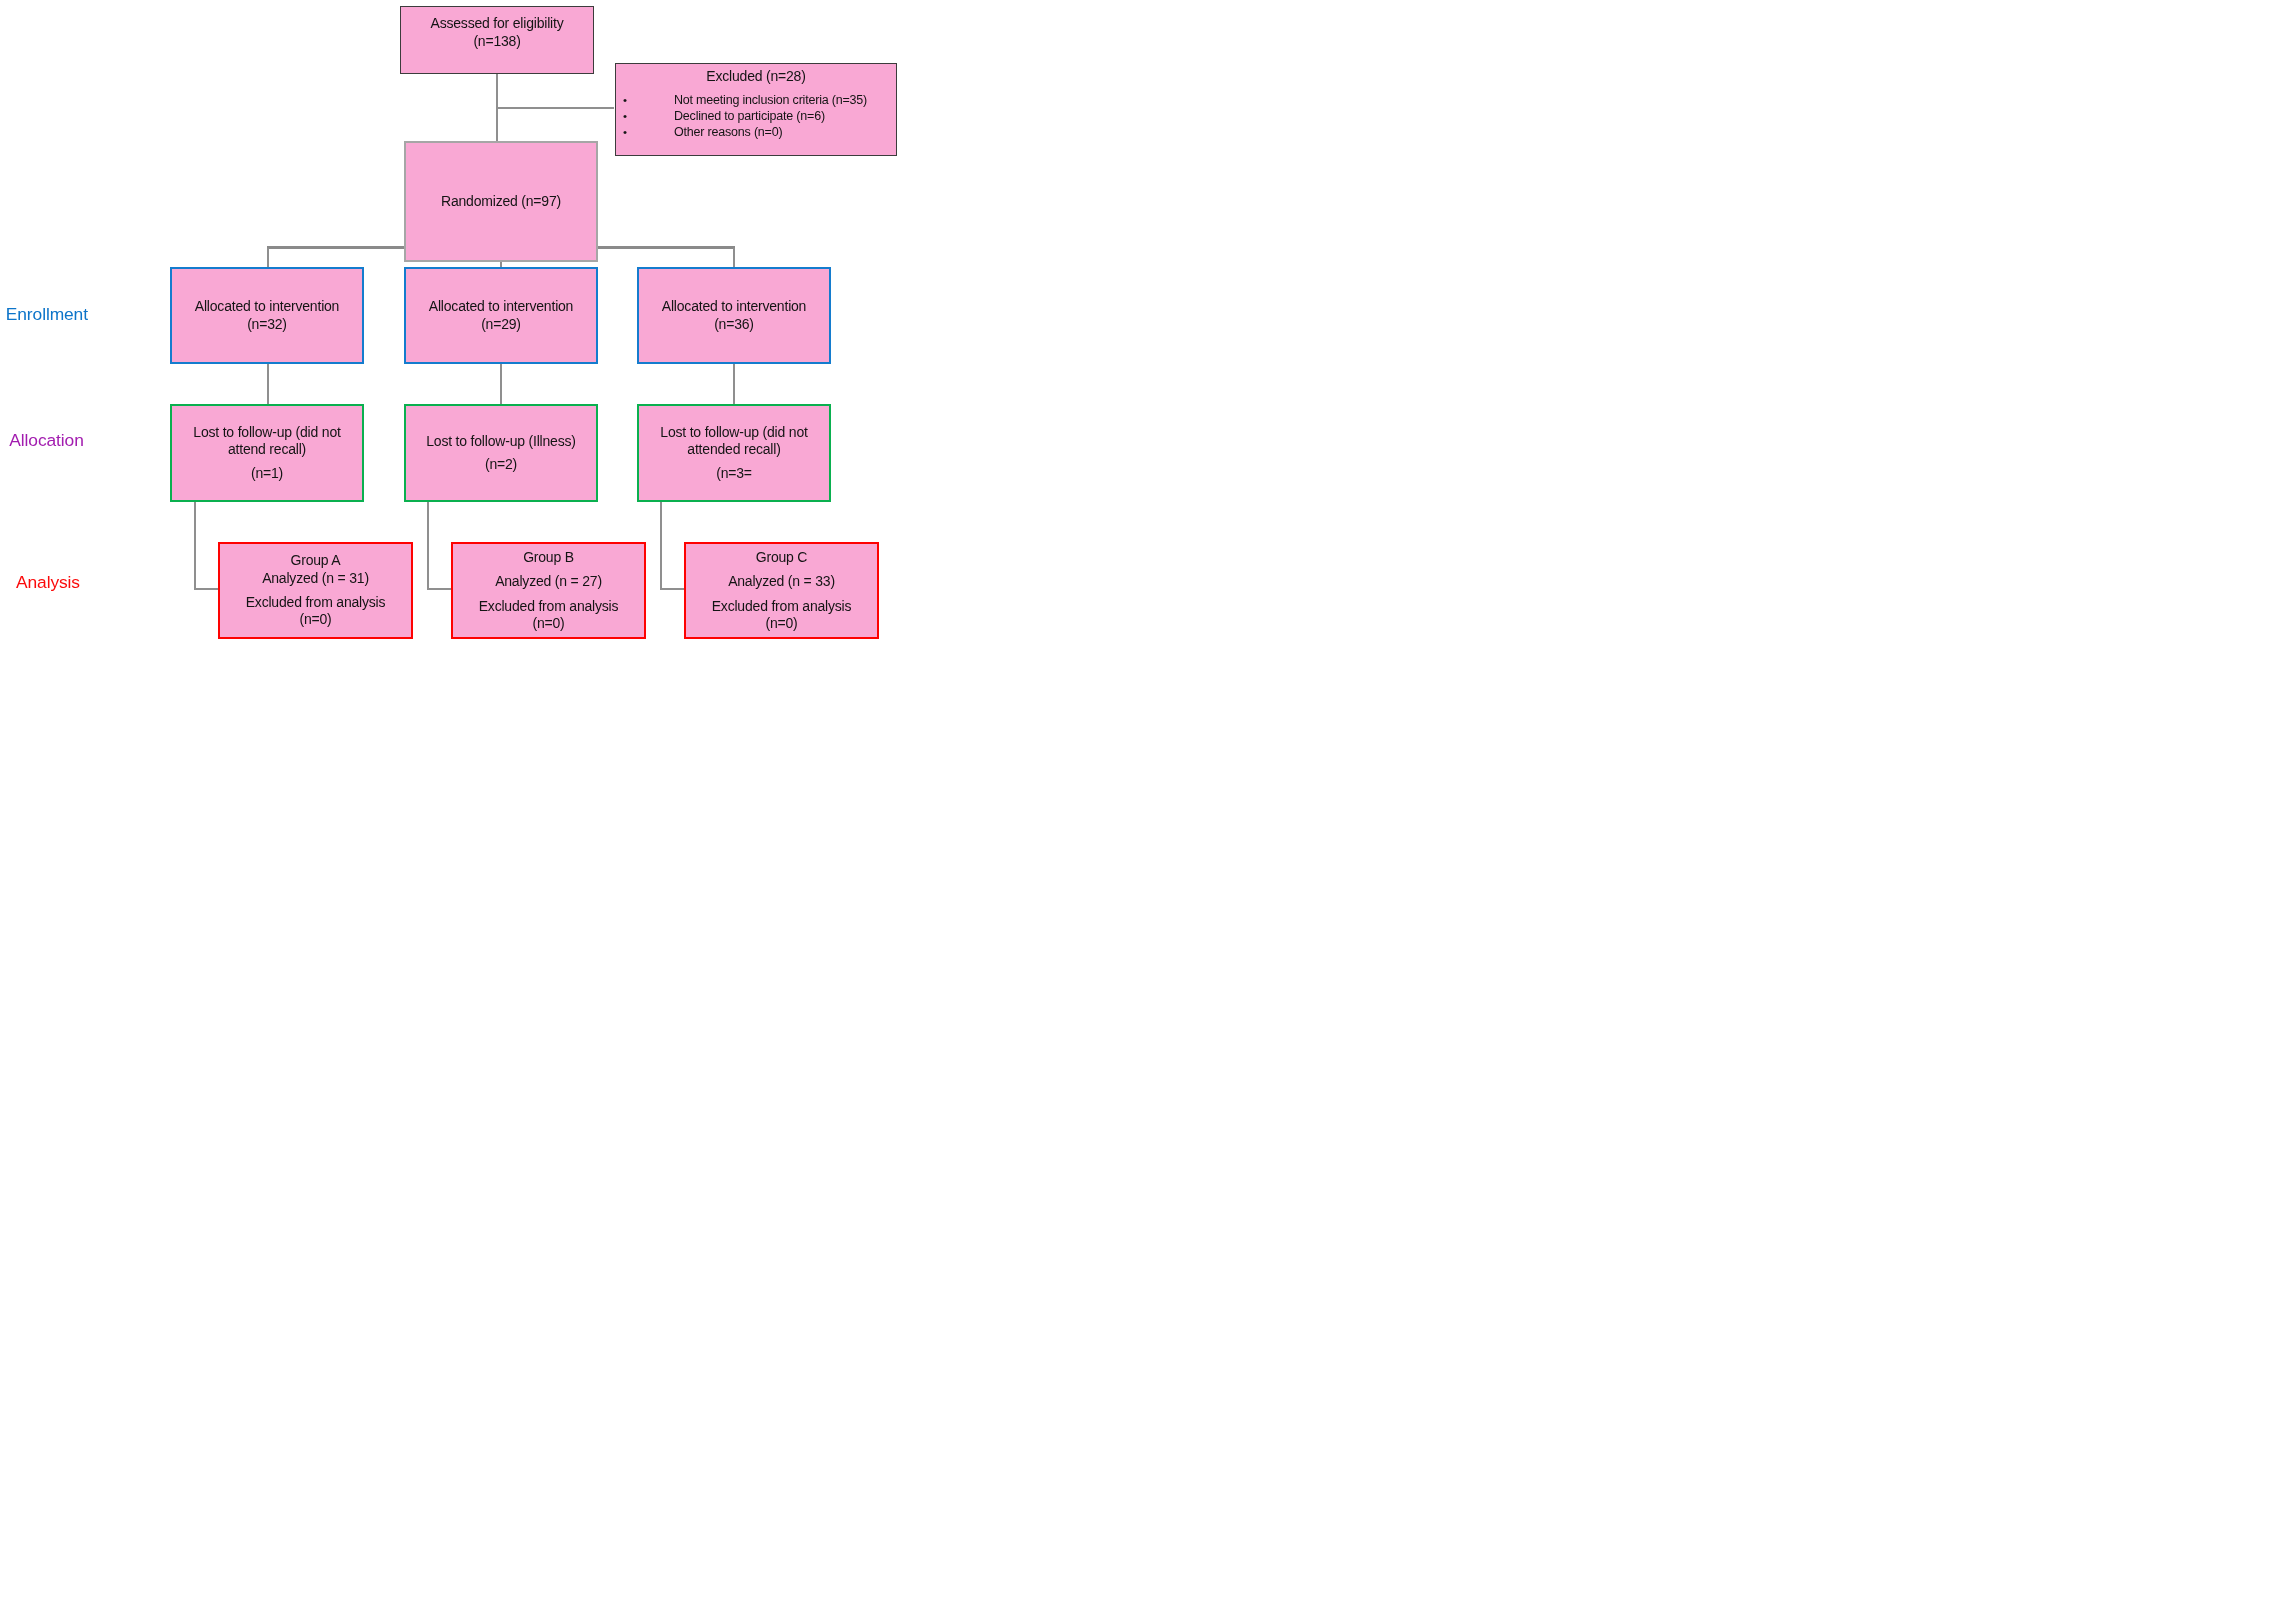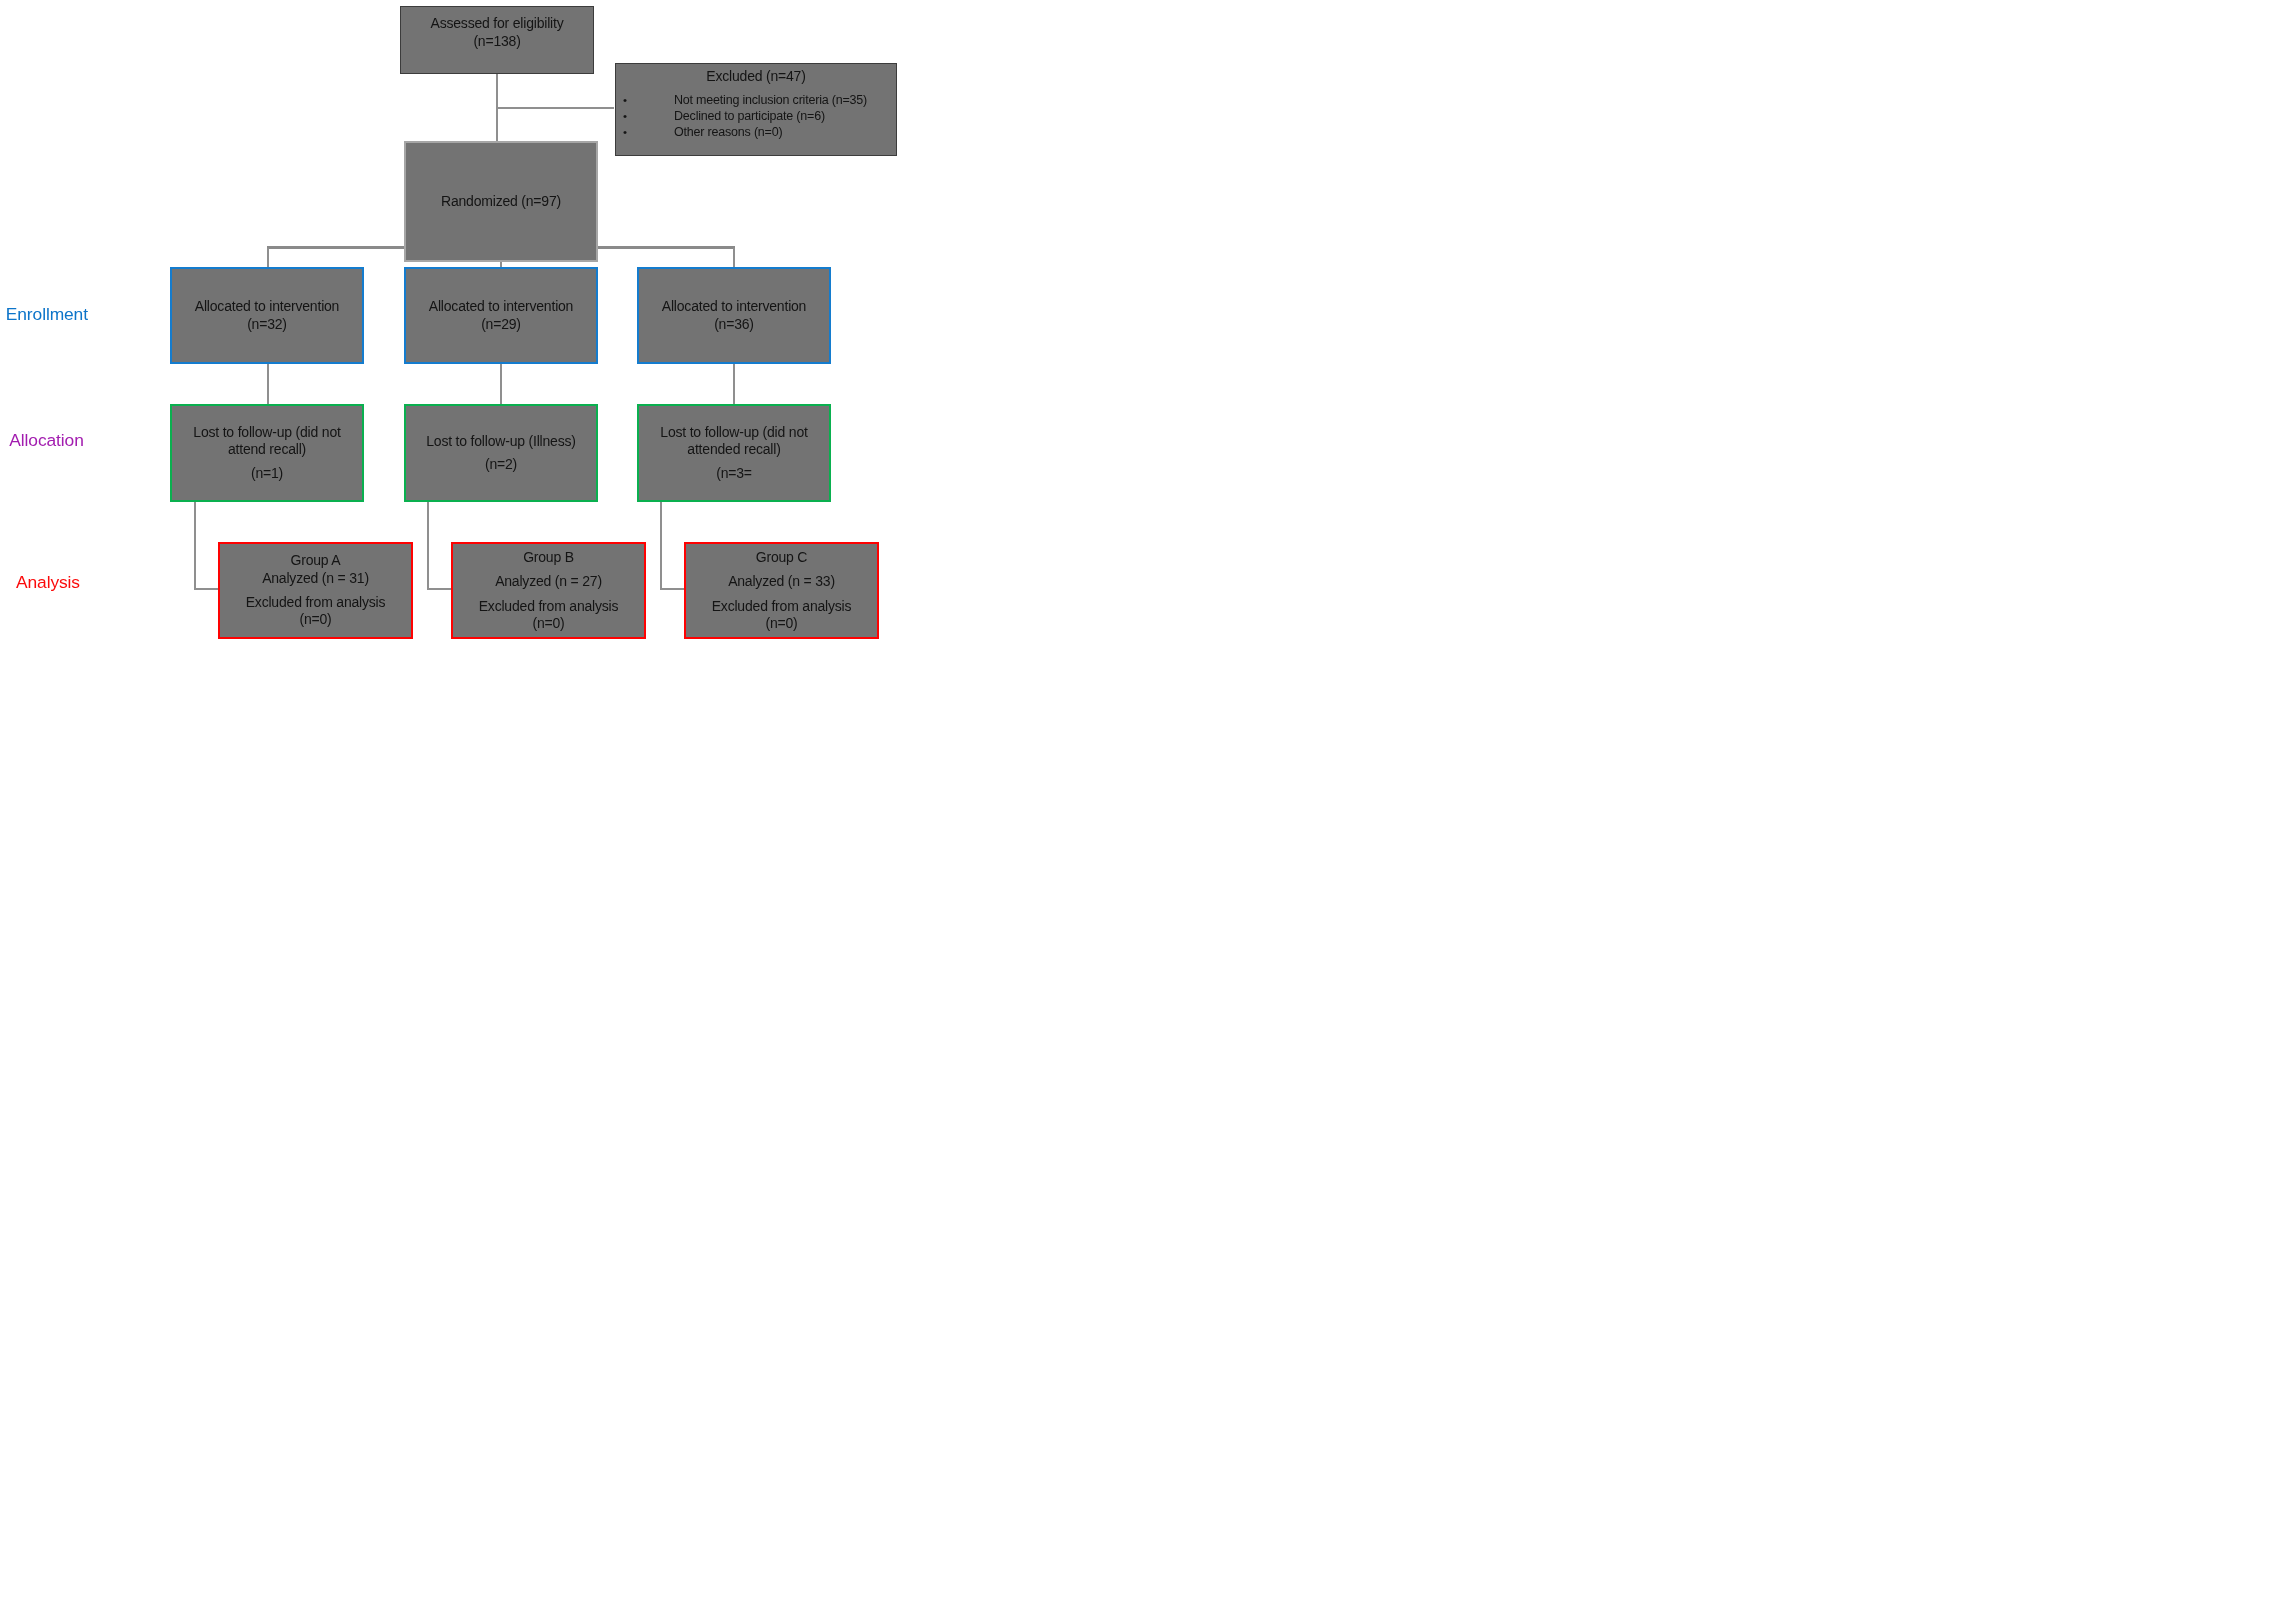--- a/index.html
+++ b/index.html
@@ -7,21 +7,21 @@
     position:relative;
     width:909px;height:647px;
     background:#ffffff;
     font-family:"Liberation Sans", sans-serif;
     color:#141414;
     overflow:hidden;
   }
   .box{
     position:absolute;
     box-sizing:border-box;
-    background:#737373;
+    background:#f9a8d4;
     text-align:center;
     font-size:14px;
     line-height:17.4px;
     letter-spacing:-0.2px;
   }
   .flexcenter{display:flex;flex-direction:column;justify-content:center;align-items:center;}
   
   .assessed{left:400px;top:5.8px;width:194px;height:68px;border:1.7px solid #3c3c3c;padding-top:8.7px;}
   .excluded{left:615px;top:63px;width:282px;height:93px;border:1.7px solid #3c3c3c;text-align:left;}
   .excluded .ex-title{text-align:center;margin-top:4px;font-size:14px;}
@@ -89,21 +89,21 @@
   <div class="cn c7bh"></div>
   <div class="cn c7cv"></div>
   <div class="cn c7ch"></div>
 
   <div class="box assessed">
     <div>Assessed for eligibility</div>
     <div>(n=138)</div>
   </div>
 
   <div class="box excluded">
-    <div class="ex-title">Excluded (n=47)</div>
+    <div class="ex-title">Excluded (n=28)</div>
     <div class="ex-bullets">
       <div class="ex-row">
         <span class="dot">•</span>
         <span>Not meeting inclusion criteria (n=35)</span>
       </div>
       <div class="ex-row">
         <span class="dot">•</span>
         <span>Declined to participate (n=6)</span>
       </div>
       <div class="ex-row">

